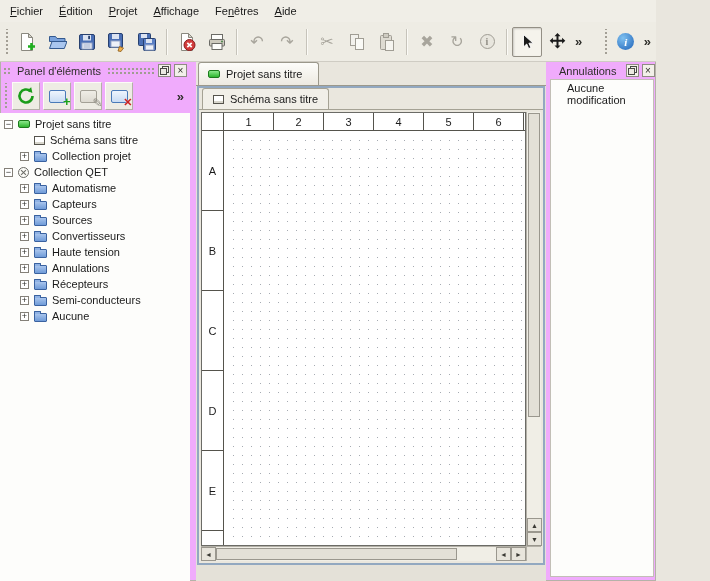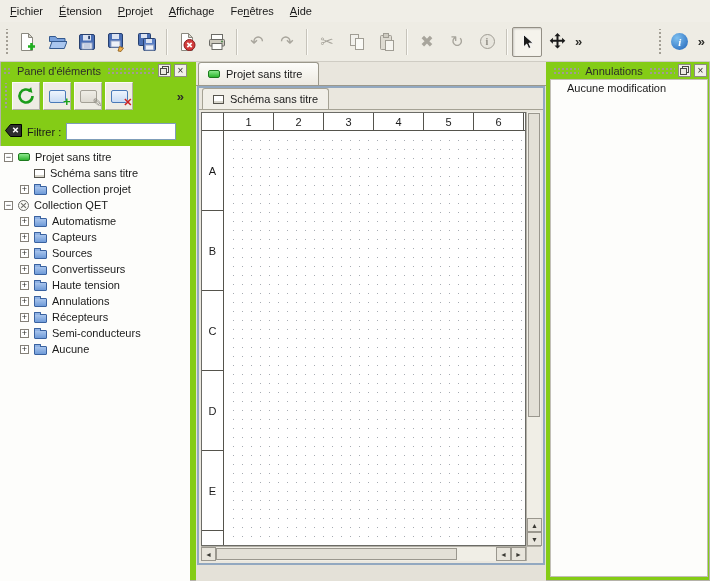--- a/index.html
+++ b/index.html
@@ -1,18 +1,18 @@
 <!DOCTYPE html>
 <html><head>
 <meta charset="utf-8">
 <style>
   *{box-sizing:border-box;margin:0;padding:0;cursor:default}
   html,body{width:710px;height:581px}
   body{font-family:"Liberation Sans",sans-serif;font-size:11px;color:#1a1a1a;background:#e9e6de}
-  .app{position:relative;width:710px;height:581px;overflow:hidden;background:#84cc16;box-shadow:inset 0 0 0 1px #b5b2a9}
+  .app{position:relative;width:656px;height:581px;overflow:hidden;background:#f0abfc;box-shadow:inset 0 0 0 1px #b5b2a9}
 
   
   .menubar{position:absolute;top:0;left:0;right:0;height:22px;background:#f0eee7;display:flex;align-items:stretch;padding-left:2px}
   .menu-item{display:flex;align-items:center;padding:0 8px}
   .accel{text-decoration:underline}
 
   
   .toolbar{position:absolute;top:22px;left:0;right:0;height:40px;background:#eeece4;border-bottom:1px solid #cfccc3;display:flex;align-items:center;padding:0 2px}
   .tb-handle{width:6px;height:26px;margin:0 2px;background-image:radial-gradient(#a39f95 1px,transparent 1.2px);background-size:4px 4px;background-position:1px 2px}
   .tb-sep{width:0;height:26px;margin:0 4px;border-left:1px solid #c6c3ba;border-right:1px solid #fbfaf6}
@@ -104,24 +104,24 @@
 </head>
 <body>
 
 <div class="app">
 
   <div class="menubar">
     <div class="menu-item">
         <span><span></span><span class="accel">F</span><span>ichier</span></span>
       </div>
     <div class="menu-item">
-        <span><span></span><span class="accel">É</span><span>tension</span></span>
-      </div>
-    <div class="menu-item">
-        <span><span></span><span class="accel">P</span><span>projet</span></span>
+        <span><span></span><span class="accel">É</span><span>dition</span></span>
+      </div>
+    <div class="menu-item">
+        <span><span></span><span class="accel">P</span><span>rojet</span></span>
       </div>
     <div class="menu-item">
         <span><span></span><span class="accel">A</span><span>ffichage</span></span>
       </div>
     <div class="menu-item">
         <span><span>Fe</span><span class="accel">n</span><span>êtres</span></span>
       </div>
     <div class="menu-item">
         <span><span></span><span class="accel">A</span><span>ide</span></span>
       </div>
@@ -288,30 +288,20 @@
           </span>
       </div>
       <div class="dt-btn">
         <span class="el-box">
             <span class="el-ov ov-x">✕</span>
           </span>
       </div>
       <div class="overflow dt-overflow">»</div>
     </div>
 
-    <div class="filter-row">
-      <span>
-        <svg width="17" height="13" viewBox="0 0 17 13">
-            <path d="M5.5 0.5h11v12h-11l-5-6z" fill="#2e2e2e" stroke="#000"></path>
-            <path d="M8.2 3.7l4.6 4.6M12.8 3.7l-4.6 4.6" stroke="#fff" stroke-width="1.5"></path>
-          </svg>
-      </span>
-      <span>Filtrer :</span>
-      <input class="filter-input" type="text" value="" style="">
-    </div>
 
     <div class="tree">
       <div class="tree-row lvl0">
         <span class="expander">−</span>
         <span class="ticon project"></span>
         <span class="tlabel">Projet sans titre</span>
       </div>
       <div class="tree-row lvl1">
         <span class="expander hidden"></span>
         <span class="ticon diagram"></span>

